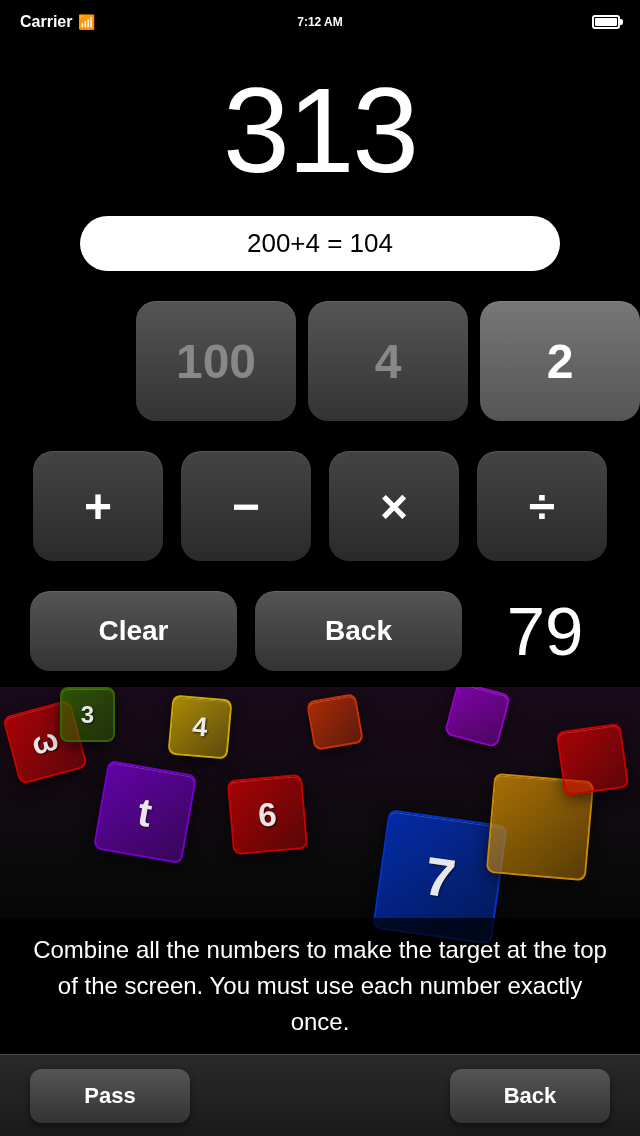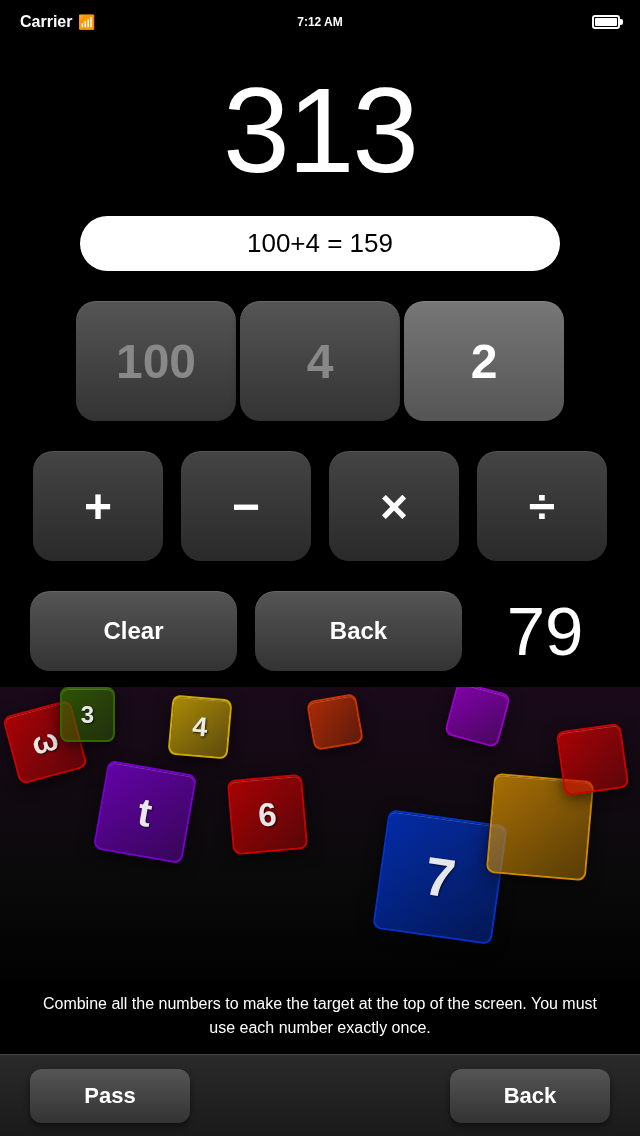--- a/index.html
+++ b/index.html
@@ -100,22 +100,22 @@
       padding: 12px 24px;
       text-align: center;
       color: #000;
       font-size: 26px;
       font-weight: 400;
     }
 
     
     #number-tiles {
       display: flex;
-      justify-content: center;
-      gap: 4px;
+      justify-content: flex-end;
+      gap: 12px;
       padding: 10px 0;
       margin-bottom: 10px;
     }
 
     .number-tile {
       width: 160px;
       height: 120px;
       background: linear-gradient(180deg, #555 0%, #333 100%);
       border-radius: 20px;
       display: flex;
@@ -171,21 +171,21 @@
 
     .action-btn {
       flex: 1;
       max-width: 220px;
       height: 80px;
       background: linear-gradient(180deg, #555 0%, #333 100%);
       border-radius: 20px;
       display: flex;
       align-items: center;
       justify-content: center;
-      font-size: 24px;
+      font-size: 28px;
       font-weight: 700;
       color: #fff;
       box-shadow: 0 4px 8px rgba(0,0,0,0.5), inset 0 1px 0 rgba(255,255,255,0.1);
       cursor: pointer;
       border: none;
       outline: none;
     }
 
     #remaining-number {
       font-size: 69px;
@@ -214,21 +214,21 @@
       font-weight: 900;
       color: rgba(255,255,255,0.9);
       text-shadow: 1px 1px 2px rgba(0,0,0,0.7);
     }
 
     
     #instruction-text {
       background: rgba(0,0,0,0.7);
       padding: 14px 30px;
       text-align: center;
-      font-size: 16px;
+      font-size: 24px;
       line-height: 1.5;
       color: #fff;
       position: absolute;
       bottom: 82px;
       width: 100%;
     }
 
     
     #bottom-nav {
       position: absolute;
@@ -271,21 +271,21 @@
   <div class="status-center">7:12 AM</div>
   <div class="status-right">
     <div class="battery">
       <div class="battery-fill"></div>
     </div>
   </div>
 </div>
 
 <div id="target-number">313</div>
 
-<div id="equation-bar">100+4 = 159</div>
+<div id="equation-bar">200+4 = 104</div>
 
 <div id="number-tiles">
   <div class="number-tile">100</div>
   <div class="number-tile">4</div>
   <div class="number-tile active">2</div>
 </div>
 
 <div id="operator-row">
   <button class="operator-btn">+</button>
   <button class="operator-btn">−</button>

